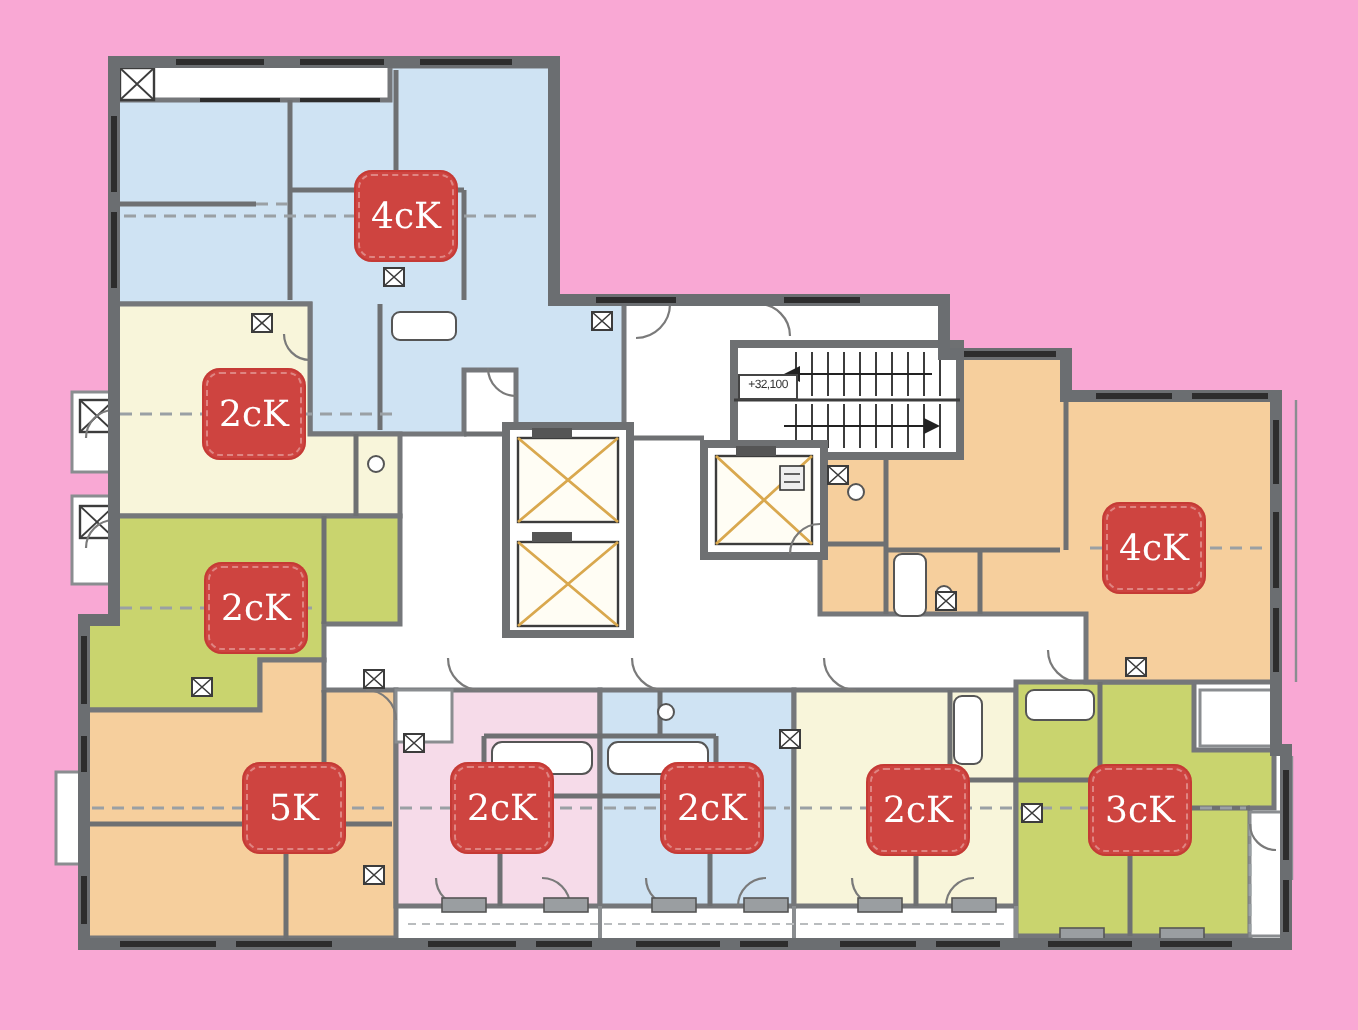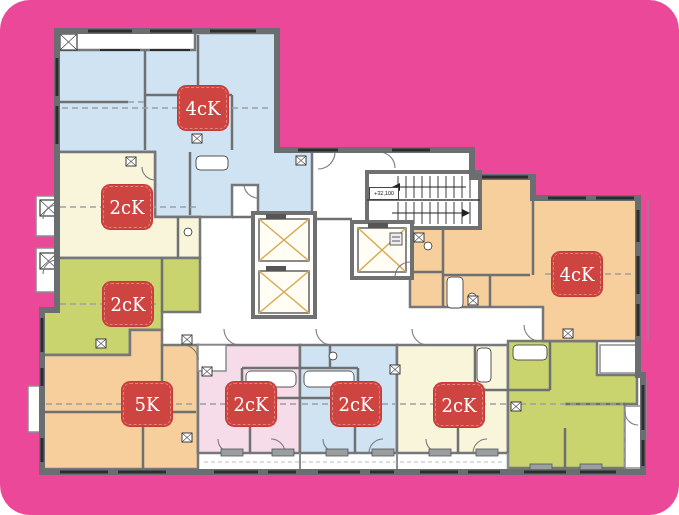--- a/index.html
+++ b/index.html
@@ -1,17 +1,17 @@
 <!DOCTYPE html>
 <html><head>
 <meta charset="utf-8">
 <style>
   html,body{margin:0;padding:0;background:#ffffff;}
-  .stage{position:relative;width:679px;height:515px;background:#ec4899;overflow:hidden;
-         font-family:"Liberation Sans","DejaVu Sans",sans-serif;border-radius:30px;}
+  .stage{position:relative;width:679px;height:515px;background:#f9a8d4;overflow:hidden;
+         font-family:"Liberation Sans","DejaVu Sans",sans-serif;}
   .plan-svg{position:absolute;left:0;top:0;}
   .apt-label{position:absolute;width:52px;height:46px;border-radius:9px;
              display:flex;align-items:center;justify-content:center;
              font-family:"DejaVu Serif","Liberation Serif",serif;
              font-size:18px;color:#fff;cursor:pointer;box-sizing:border-box;
              box-shadow:0 0 0 1px rgba(180,40,35,.35) inset;}
   .apt-label::after{content:"";position:absolute;inset:2px;border:1px dashed rgba(255,255,255,.35);
              border-radius:7px;pointer-events:none;}
   .elev-label{position:absolute;left:369px;top:187px;width:28px;height:11px;background:#fff;
              border:0.5px solid #444;font-size:6px;line-height:11px;text-align:center;
@@ -197,16 +197,17 @@
   </g>
 </svg>
 
   <div class="apt-label" style="left: 177px; top: 85px; background: rgb(206, 68, 64);">4cK</div>
   <div class="apt-label" style="left: 101px; top: 184px; background: rgb(206, 68, 64);">2cK</div>
   <div class="apt-label" style="left: 102px; top: 281px; background: rgb(206, 68, 64);">2cK</div>
   <div class="apt-label" style="left: 121px; top: 381px; background: rgb(206, 68, 64);">5K</div>
   <div class="apt-label" style="left: 225px; top: 381px; background: rgb(206, 68, 64);">2cK</div>
   <div class="apt-label" style="left: 330px; top: 381px; background: rgb(206, 68, 64);">2cK</div>
   <div class="apt-label" style="left: 433px; top: 382px; background: rgb(206, 68, 64);">2cK</div>
+  <div class="apt-label" style="left: 544px; top: 382px; background: rgb(206, 68, 64);">3cK</div>
   <div class="apt-label" style="left: 551px; top: 251px; background: rgb(206, 68, 64);">4cK</div>
 
   <div class="elev-label">+32,100</div>
 </div>
 
 </body></html>

